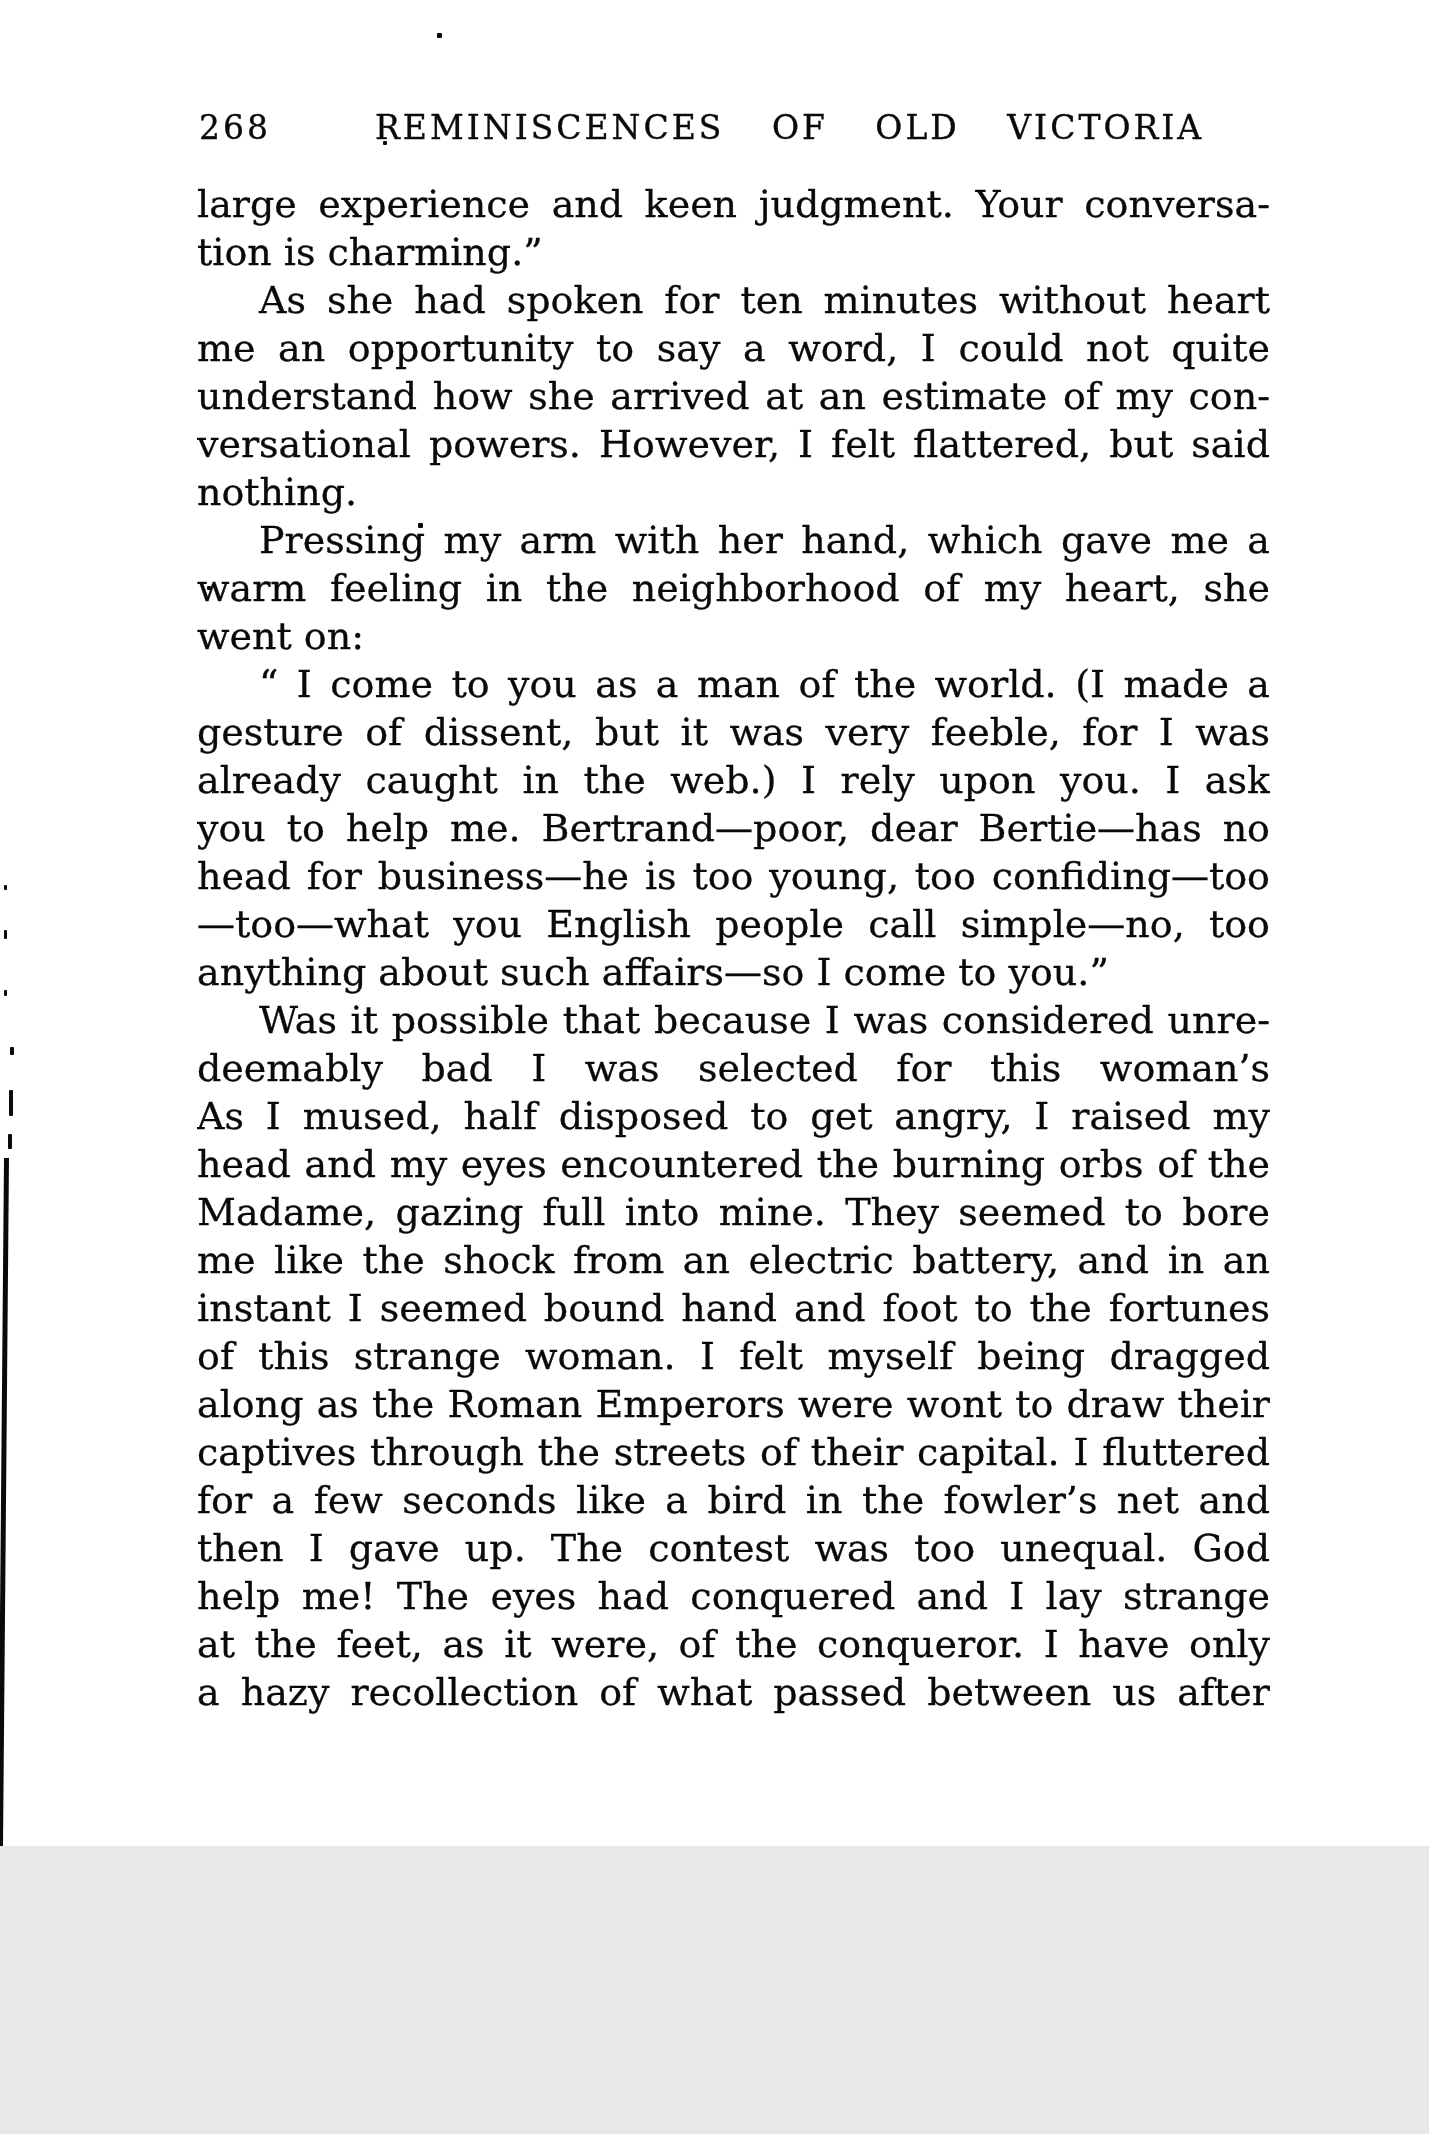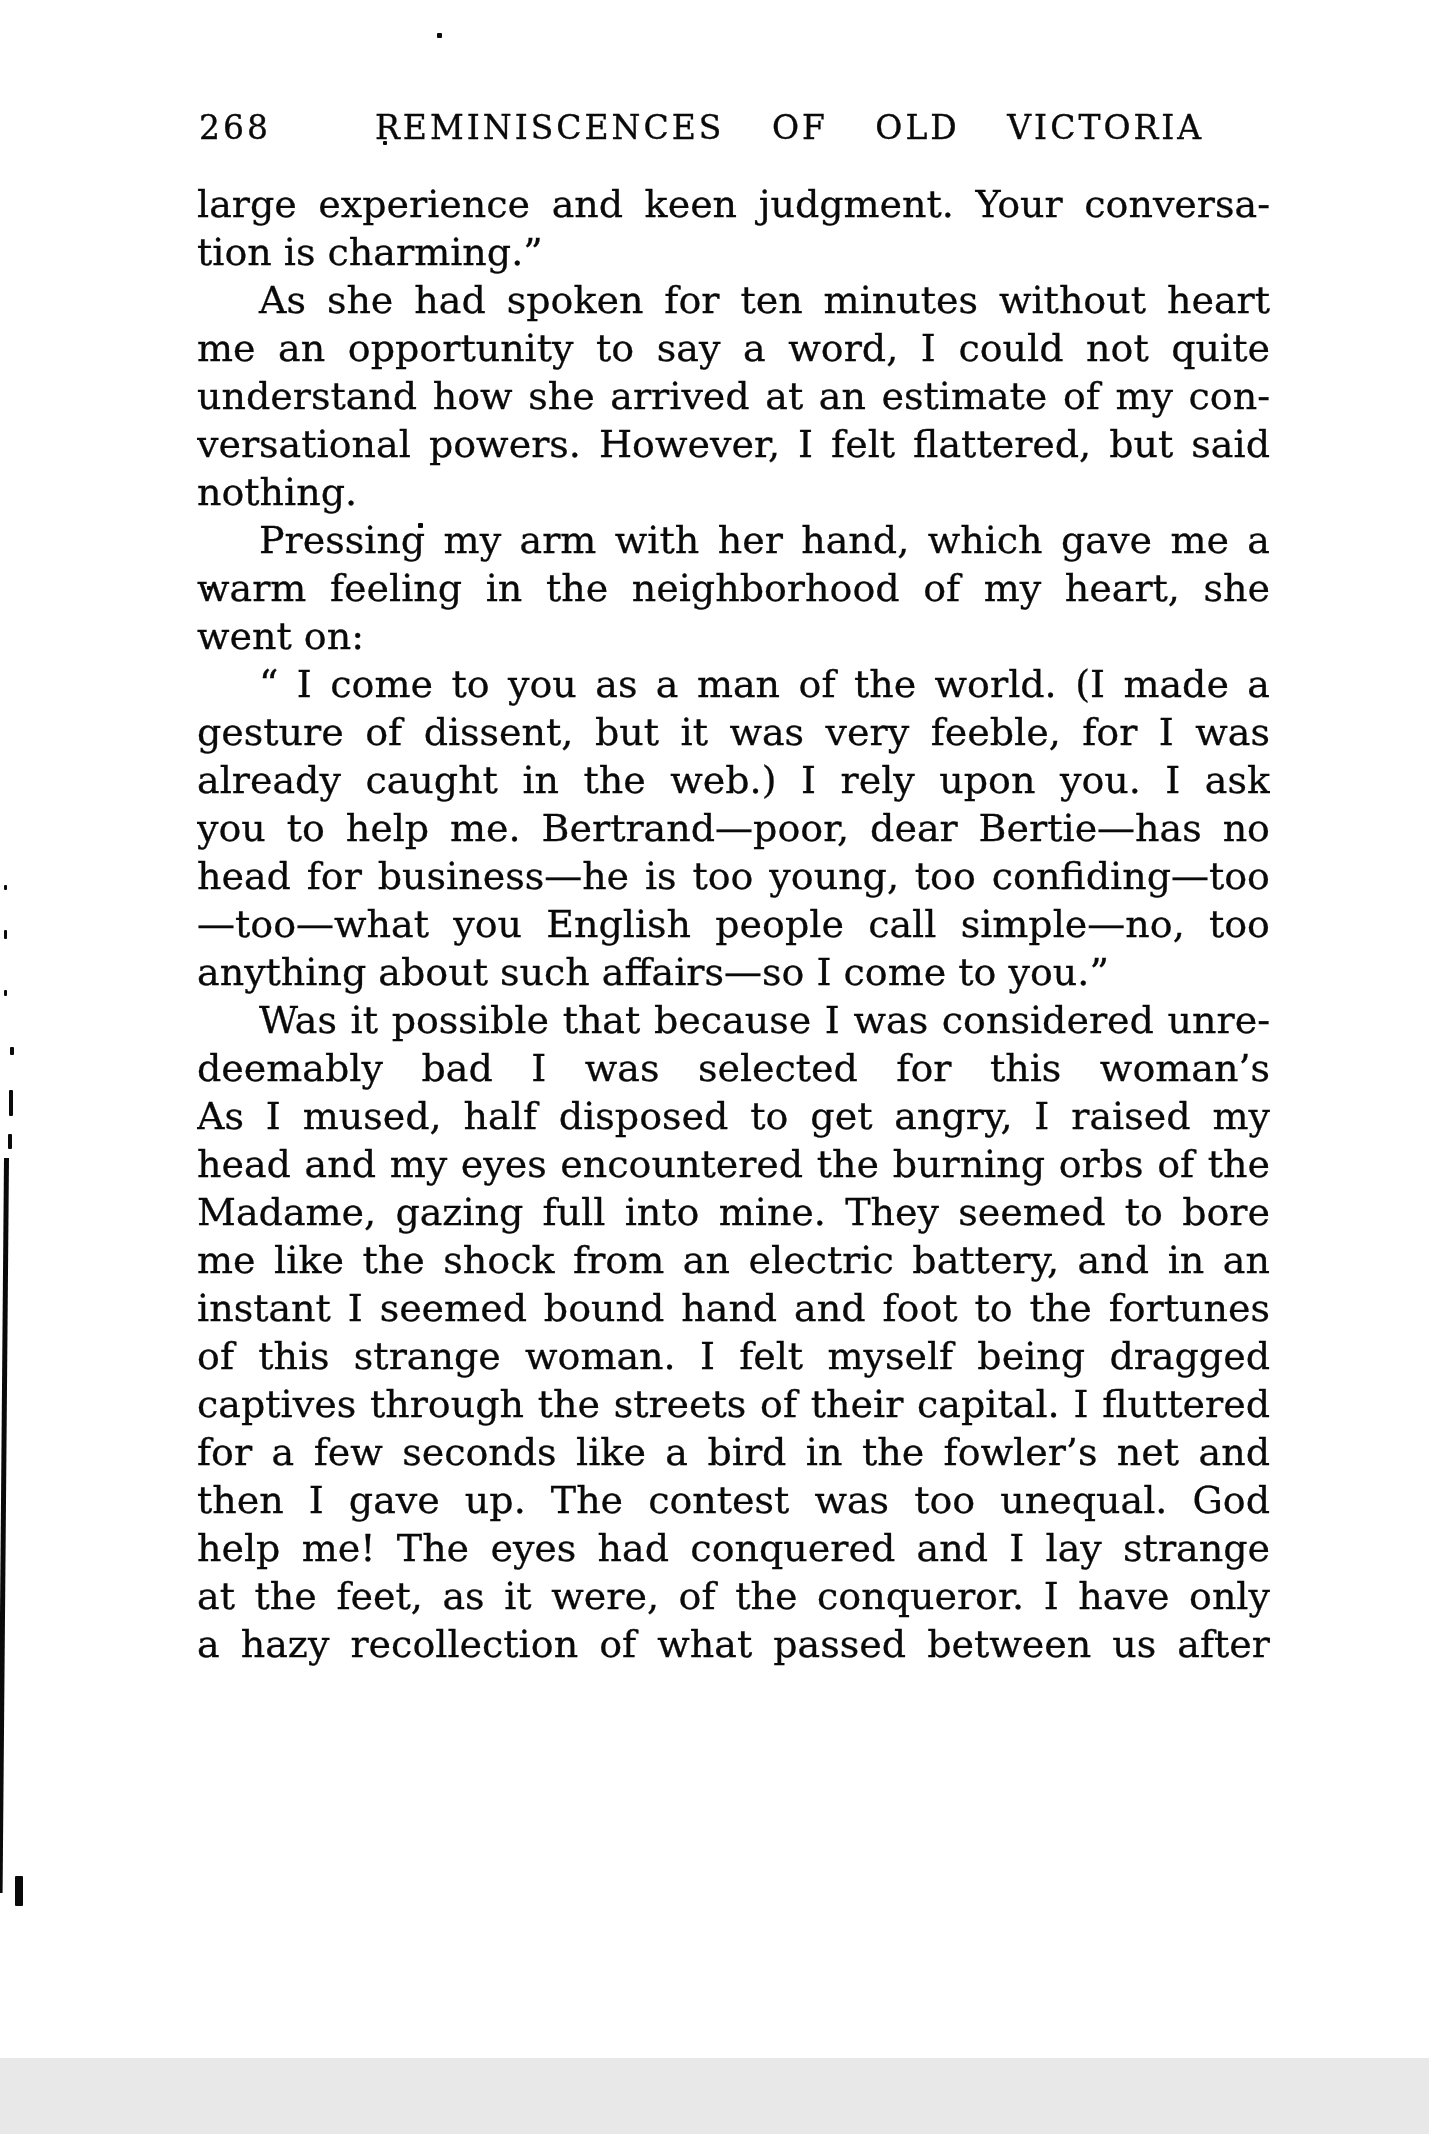--- a/index.html
+++ b/index.html
@@ -1,18 +1,18 @@
 <!DOCTYPE html>
 <html><head>
 <meta charset="utf-8">
 <style>
   html,body{margin:0;padding:0;background:#e8e8e8;}
   .sheet{
     position:relative;
-    width:1429px;height:2058px;
+    width:1429px;height:1846px;
     background:#ffffff;
     overflow:hidden;
     font-family:"DejaVu Serif","Liberation Serif",serif;
     color:#0a0a0a;
   }
   .running-head{
     position:absolute;
     left:199px;top:108px;
     width:1072px;
     display:flex;
@@ -90,20 +90,21 @@
       </div>
       <div>
         <div class="line ind">Was it possible that because I was considered unre-</div>
         <div class="line">deemably bad I was selected for this woman’s purpose?</div>
         <div class="line">As I mused, half disposed to get angry, I raised my</div>
         <div class="line">head and my eyes encountered the burning orbs of the</div>
         <div class="line">Madame, gazing full into mine.  They seemed to bore</div>
         <div class="line">me like the shock from an electric battery, and in an</div>
         <div class="line">instant I seemed bound hand and foot to the fortunes</div>
         <div class="line">of this strange woman.  I felt myself being dragged</div>
+        <div class="line">along as the Roman Emperors were wont to draw their</div>
         <div class="line">captives through the streets of their capital.  I fluttered</div>
         <div class="line">for a few seconds like a bird in the fowler’s net and</div>
         <div class="line">then I gave up.  The contest was too unequal.  God</div>
         <div class="line">help me!  The eyes had conquered and I lay strange</div>
         <div class="line">at the feet, as it were, of the conqueror.  I have only</div>
         <div class="line">a hazy recollection of what passed between us after</div>
       </div>
     </div>
 
   <div class="speck" style="left:437px;top:33px;width:5px;height:5px;"></div>

